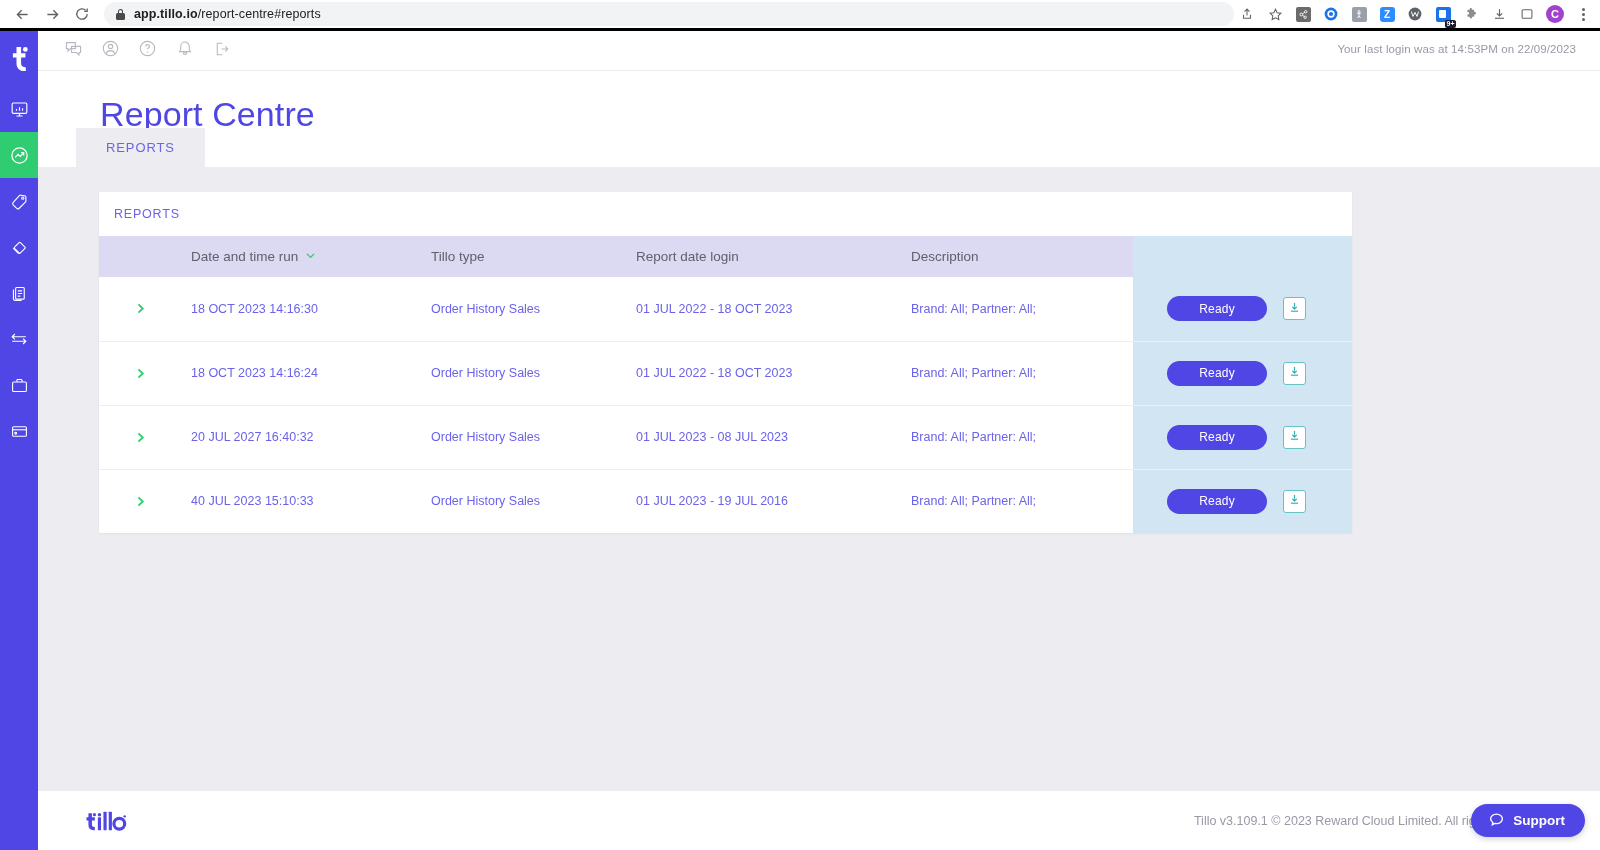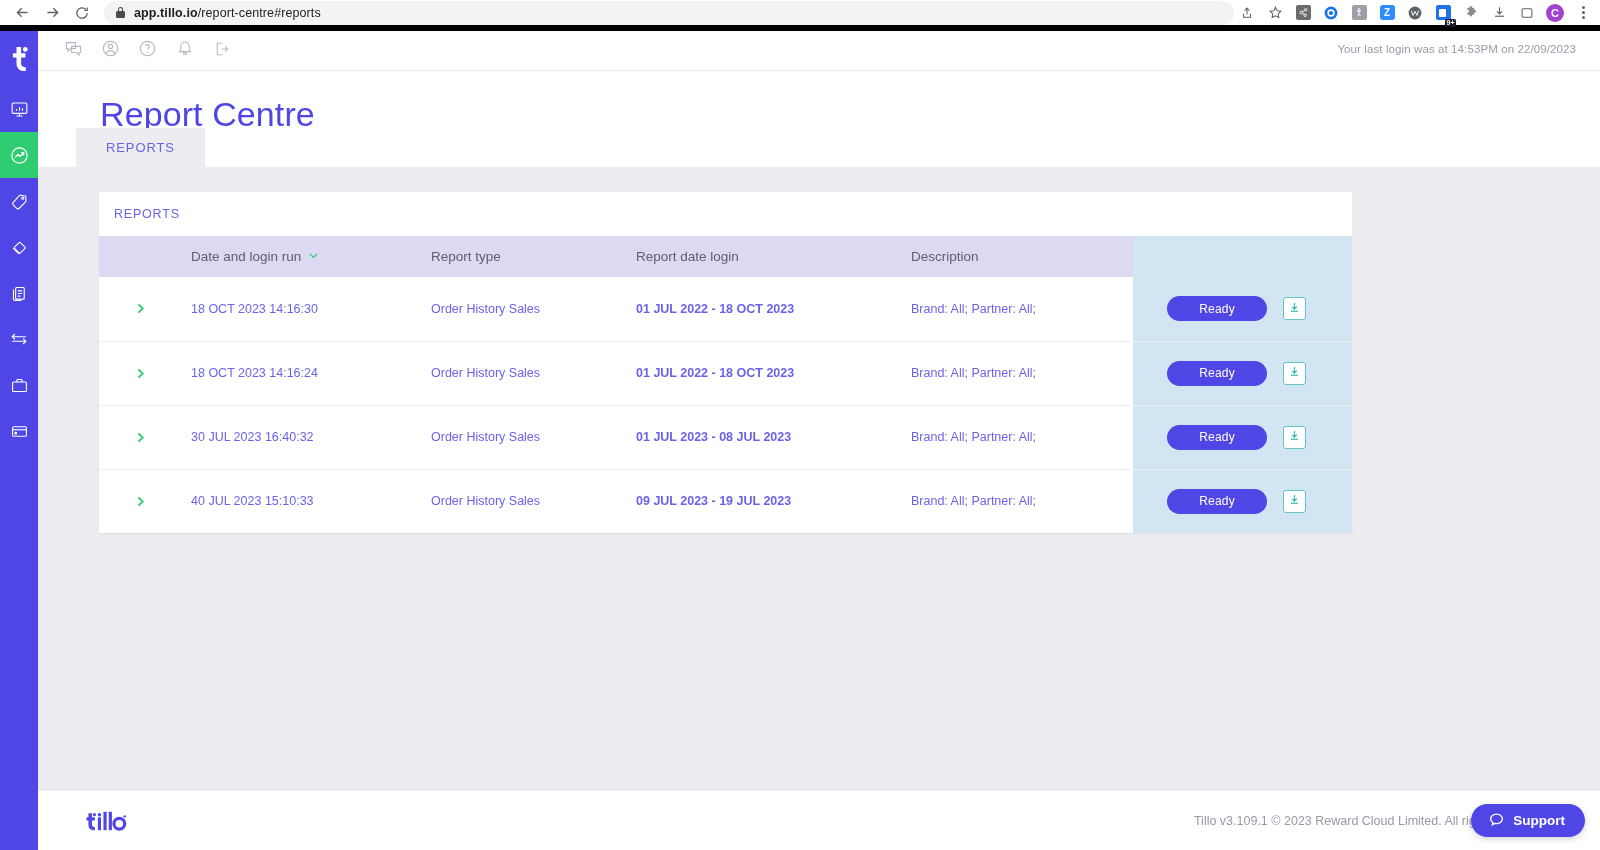--- a/index.html
+++ b/index.html
@@ -10,21 +10,21 @@
     overflow: hidden;
   }
 
   
   .browser-bar {
     height: 31px;
     background: #ffffff;
     display: flex;
     align-items: center;
     padding: 8px 8px;
-    border-bottom: 6px solid #000000;
+    border-bottom: 3px solid #000000;
   }
   .nav-btns { display: flex; align-items: center; gap: 2px; }
   .nav-btn {
     width: 28px; height: 28px;
     display: flex; align-items: center; justify-content: center;
     border-radius: 50%;
   }
   .nav-btn svg { stroke: #5f6368; fill: none; stroke-width: 1.6; }
   .omnibox {
     flex: 0 0 auto;
@@ -183,21 +183,21 @@
     font-size: 13.5px;
     color: #60606d;
     text-align: left;
     vertical-align: middle;
     padding: 0;
   }
   .th-inner { display: flex; align-items: center; gap: 6px; }
   .col-caret { width: 92px; }
   .col-date  { width: 240px; }
   .col-type  { width: 205px; }
-  .col-range { width: 275px; font-weight: bold; }
+  .col-range { width: 275px; }
   .col-desc  { width: 222px; }
   .col-act   { width: 219px; background: #d2e5f3 !important; }
 
   table.reports tbody td {
     height: 64px;
     font-size: 12.5px;
     color: #6b63e8;
     border-bottom: 1px solid #eeeef3;
     vertical-align: middle;
     padding: 0;
@@ -492,30 +492,30 @@
     <div class="content">
       <div class="card">
         <div class="card-head">REPORTS</div>
 
         <table class="reports">
           <thead>
             <tr>
               <th class="col-caret"></th>
               <th class="col-date">
                 <div class="th-inner">
-                  <span>Date and login run</span>
+                  <span>Date and time run</span>
                   <span>
                     <svg width="13" height="13" viewBox="0 0 16 16" fill="none" stroke="#2fcc71" stroke-width="1.6">
                         <path d="M3.5 6l4.5 4.3L12.5 6"></path>
                       </svg>
                   </span>
                 </div>
               </th>
               <th class="col-type">
-                <span>Report type</span>
+                <span>Tillo type</span>
               </th>
               <th class="col-range">
                 <span>Report date login</span>
               </th>
               <th class="col-desc">
                 <span>Description</span>
               </th>
               <th class="col-act"></th>
             </tr>
           </thead>
@@ -569,21 +569,21 @@
                 </td>
               </tr>
               <tr>
                 <td class="col-caret">
                   <div class="chev-cell">
                     <span class="chev"><svg width="13" height="13" viewBox="0 0 16 16" fill="none" stroke="#2fcc71" stroke-width="2.2">
                         <path d="M5.5 2.8L10.8 8l-5.3 5.2"></path>
                       </svg></span>
                   </div>
                 </td>
-                <td class="col-date"><span>30 JUL 2023 16:40:32</span></td>
+                <td class="col-date"><span>20 JUL 2027 16:40:32</span></td>
                 <td class="col-type"><span>Order History Sales</span></td>
                 <td class="col-range"><span>01 JUL 2023 - 08 JUL 2023</span></td>
                 <td class="col-desc"><span>Brand: All; Partner: All;</span></td>
                 <td class="col-act cell-act">
                   <div class="act-wrap">
                     <button class="btn-ready">Ready</button>
                     <button class="btn-dl">
                       <span><svg width="13" height="13" viewBox="0 0 16 16">
                           <path d="M8 2.6v7.2M5.2 7.2L8 9.9l2.8-2.7"></path>
                           <path d="M3.6 12.6h8.8"></path>
@@ -595,21 +595,21 @@
               <tr>
                 <td class="col-caret">
                   <div class="chev-cell">
                     <span class="chev"><svg width="13" height="13" viewBox="0 0 16 16" fill="none" stroke="#2fcc71" stroke-width="2.2">
                         <path d="M5.5 2.8L10.8 8l-5.3 5.2"></path>
                       </svg></span>
                   </div>
                 </td>
                 <td class="col-date"><span>40 JUL 2023 15:10:33</span></td>
                 <td class="col-type"><span>Order History Sales</span></td>
-                <td class="col-range"><span>09 JUL 2023 - 19 JUL 2023</span></td>
+                <td class="col-range"><span>01 JUL 2023 - 19 JUL 2016</span></td>
                 <td class="col-desc"><span>Brand: All; Partner: All;</span></td>
                 <td class="col-act cell-act">
                   <div class="act-wrap">
                     <button class="btn-ready">Ready</button>
                     <button class="btn-dl">
                       <span><svg width="13" height="13" viewBox="0 0 16 16">
                           <path d="M8 2.6v7.2M5.2 7.2L8 9.9l2.8-2.7"></path>
                           <path d="M3.6 12.6h8.8"></path>
                         </svg></span>
                     </button>

